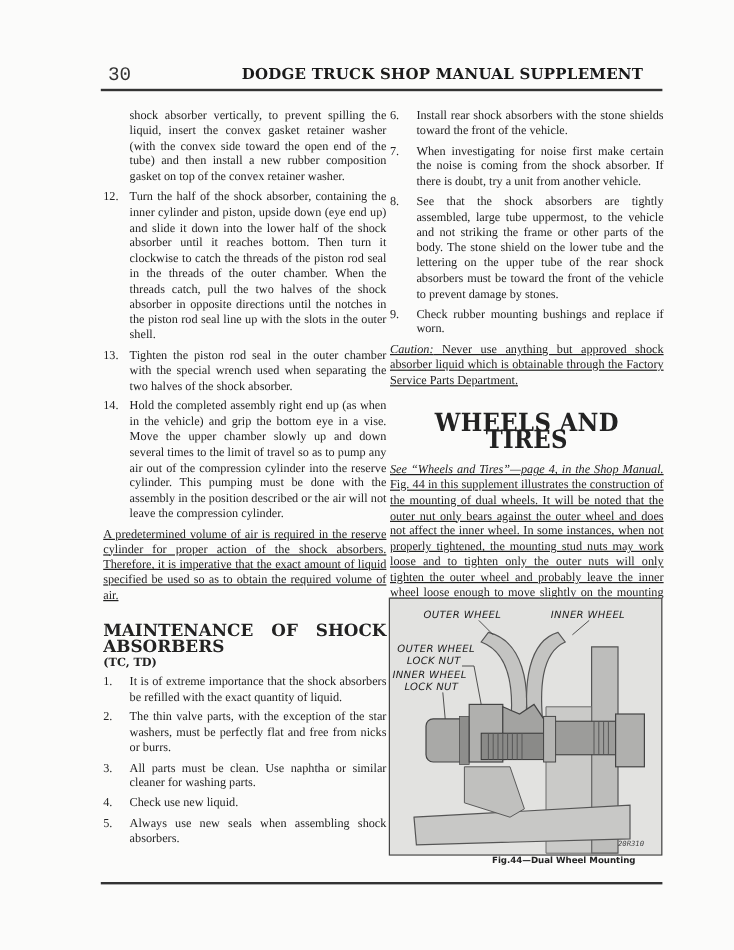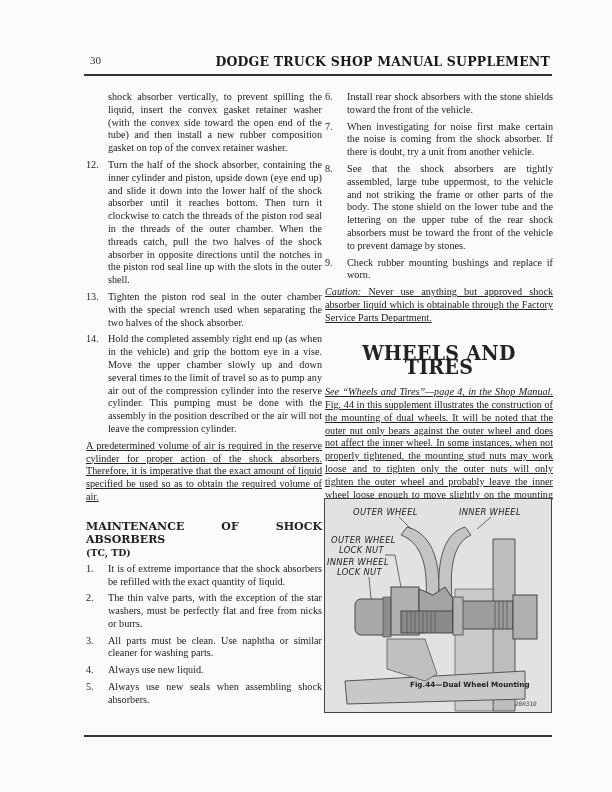--- a/index.html
+++ b/index.html
@@ -1,36 +1,36 @@
 <!DOCTYPE html>
 <html><head>
 <meta charset="utf-8">
 <style>
   html, body { margin:0; padding:0; }
   body {
     width:612px; height:792px; background:#fbfbfa; position:relative; overflow:hidden;
     font-family:"DejaVu Serif", serif; color:#222;
   }
   .header { position:absolute; left:84px; top:54px; width:468px; height:18px; }
-  .page-num { position:absolute; left:6px; top:0; font-size:11px; color:#333; font-family:Liberation Serif, serif; }
-  .running-title { position:absolute; right:2px; top:0; font-size:12.5px; font-weight:bold; letter-spacing:0.2px; font-family:"DejaVu Serif", serif; color:#1a1a1a;text-align:right; }
+  .page-num { position:absolute; left:6px; top:0; font-size:16px; color:#333; font-family:Liberation Mono, monospace; }
+  .running-title { position:absolute; right:16px; top:0; font-size:12.5px; font-weight:bold; letter-spacing:0.2px; font-family:"DejaVu Serif", serif; color:#1a1a1a;text-align:right; }
   .header-rule { position:absolute; left:84px; top:74px; width:468px; height:2px; background:#333; }
   .col { position:absolute; font-size:10.2px; line-height:12.8px; text-align:justify; font-family:"Liberation Serif", serif; }
   .col-left { left:86px; top:91px; width:236px; }
   .col-right { left:325px; top:91px; width:228px; }
   .item { position:relative; padding-left:22px; margin-bottom:4px; }
   .item .num { position:absolute; left:0; top:0; }
   .cont { padding-left:22px; margin-bottom:4px; }
   .para { margin:0 0 4px 0;text-decoration:underline; }
-  .subhead { font-weight:bold; font-family:"DejaVu Serif", serif; font-size:11px; margin-top:16px; line-height:13px; }
+  .subhead { font-weight:bold; font-family:"DejaVu Serif", serif; font-size:14px; margin-top:16px; line-height:13px; }
   .subhead2 { font-weight:bold; font-family:"DejaVu Serif", serif; font-size:9.4px; margin-bottom:4px; line-height:13px;}
   .italic { font-style:italic; }
   .section-title { font-family:"DejaVu Serif", serif; font-weight:bold; font-size:19px; text-align:center; margin:22px 0 14px 0; letter-spacing:0.3px; transform:scaleY(1.1); }
   .figure { position:absolute; left:324px; top:498px; width:226px; height:213px; border:1px solid #444; background:#e4e4e2; overflow:hidden;font-style:italic; }
-  .fig-caption { position:absolute; left:410px; top:680px; font-family:"DejaVu Sans", sans-serif; font-size:7.2px; font-weight:bold; color:#222; }
+  .fig-caption { position:absolute; left:410px; top:712px; font-family:"DejaVu Sans", sans-serif; font-size:7.2px; font-weight:bold; color:#222; }
   .footer-rule { position:absolute; left:84px; top:735px; width:468px; height:2px; background:#333; }
   .flabel { position:absolute; font-family:"DejaVu Sans", sans-serif; font-size:8.4px; color:#222; letter-spacing:0.3px; white-space:nowrap; }
   .fcode { position:absolute; font-family:"DejaVu Sans Mono", monospace; font-size:6px; color:#444; }
 </style>
 </head>
 <body>
 
 <div class="header">
   <span class="page-num">30</span>
   <span class="running-title">DODGE TRUCK SHOP MANUAL SUPPLEMENT</span>
@@ -61,21 +61,21 @@
   <div class="item">
     <span class="num">2.</span>
     <span>The thin valve parts, with the exception of the star washers, must be perfectly flat and free from nicks or burrs.</span>
   </div>
   <div class="item">
     <span class="num">3.</span>
     <span>All parts must be clean. Use naphtha or similar cleaner for washing parts.</span>
   </div>
   <div class="item">
     <span class="num">4.</span>
-    <span>Always use new liquid.</span>
+    <span>Check use new liquid.</span>
   </div>
   <div class="item">
     <span class="num">5.</span>
     <span>Always use new seals when assembling shock absorbers.</span>
   </div>
 </div>
 
 <div class="col col-right">
   <div class="item">
     <span class="num">6.</span>

